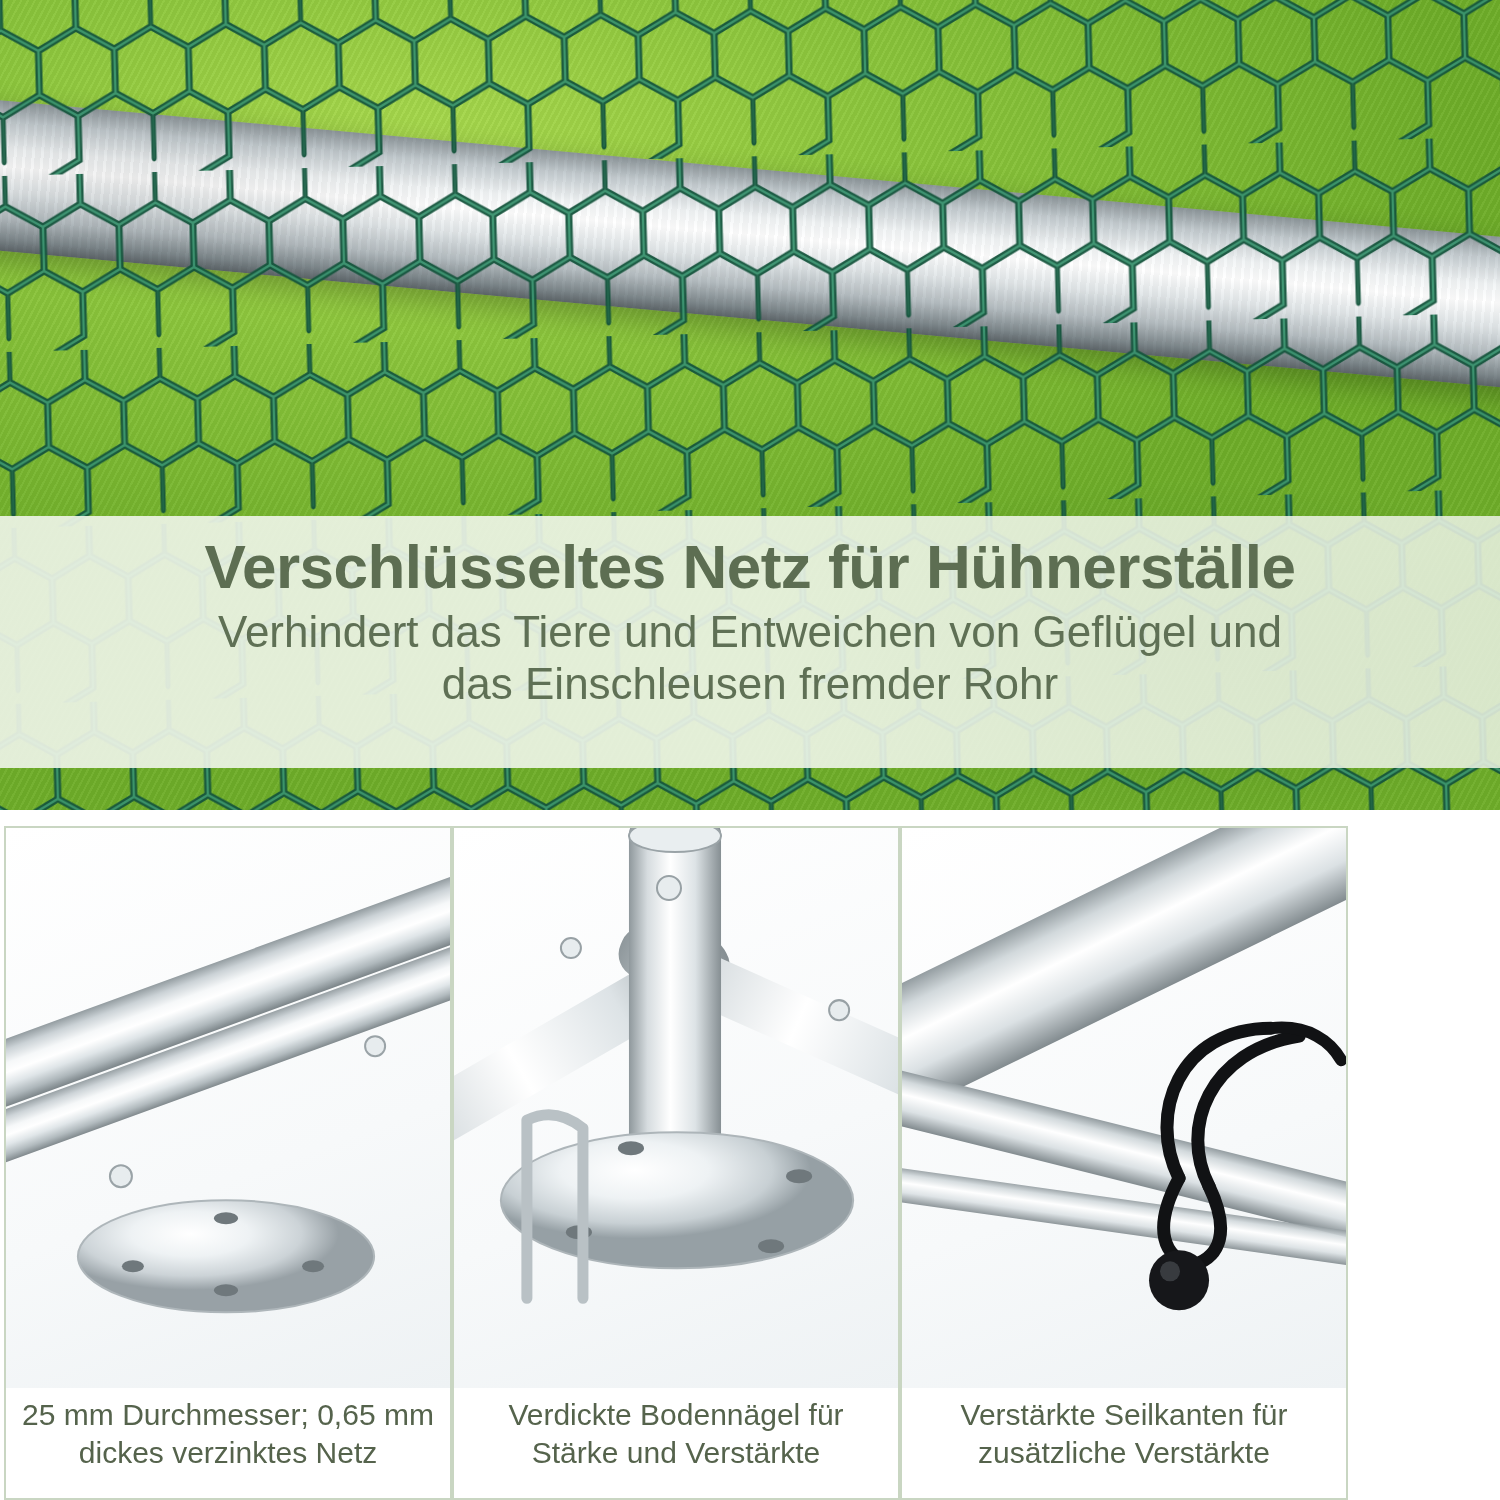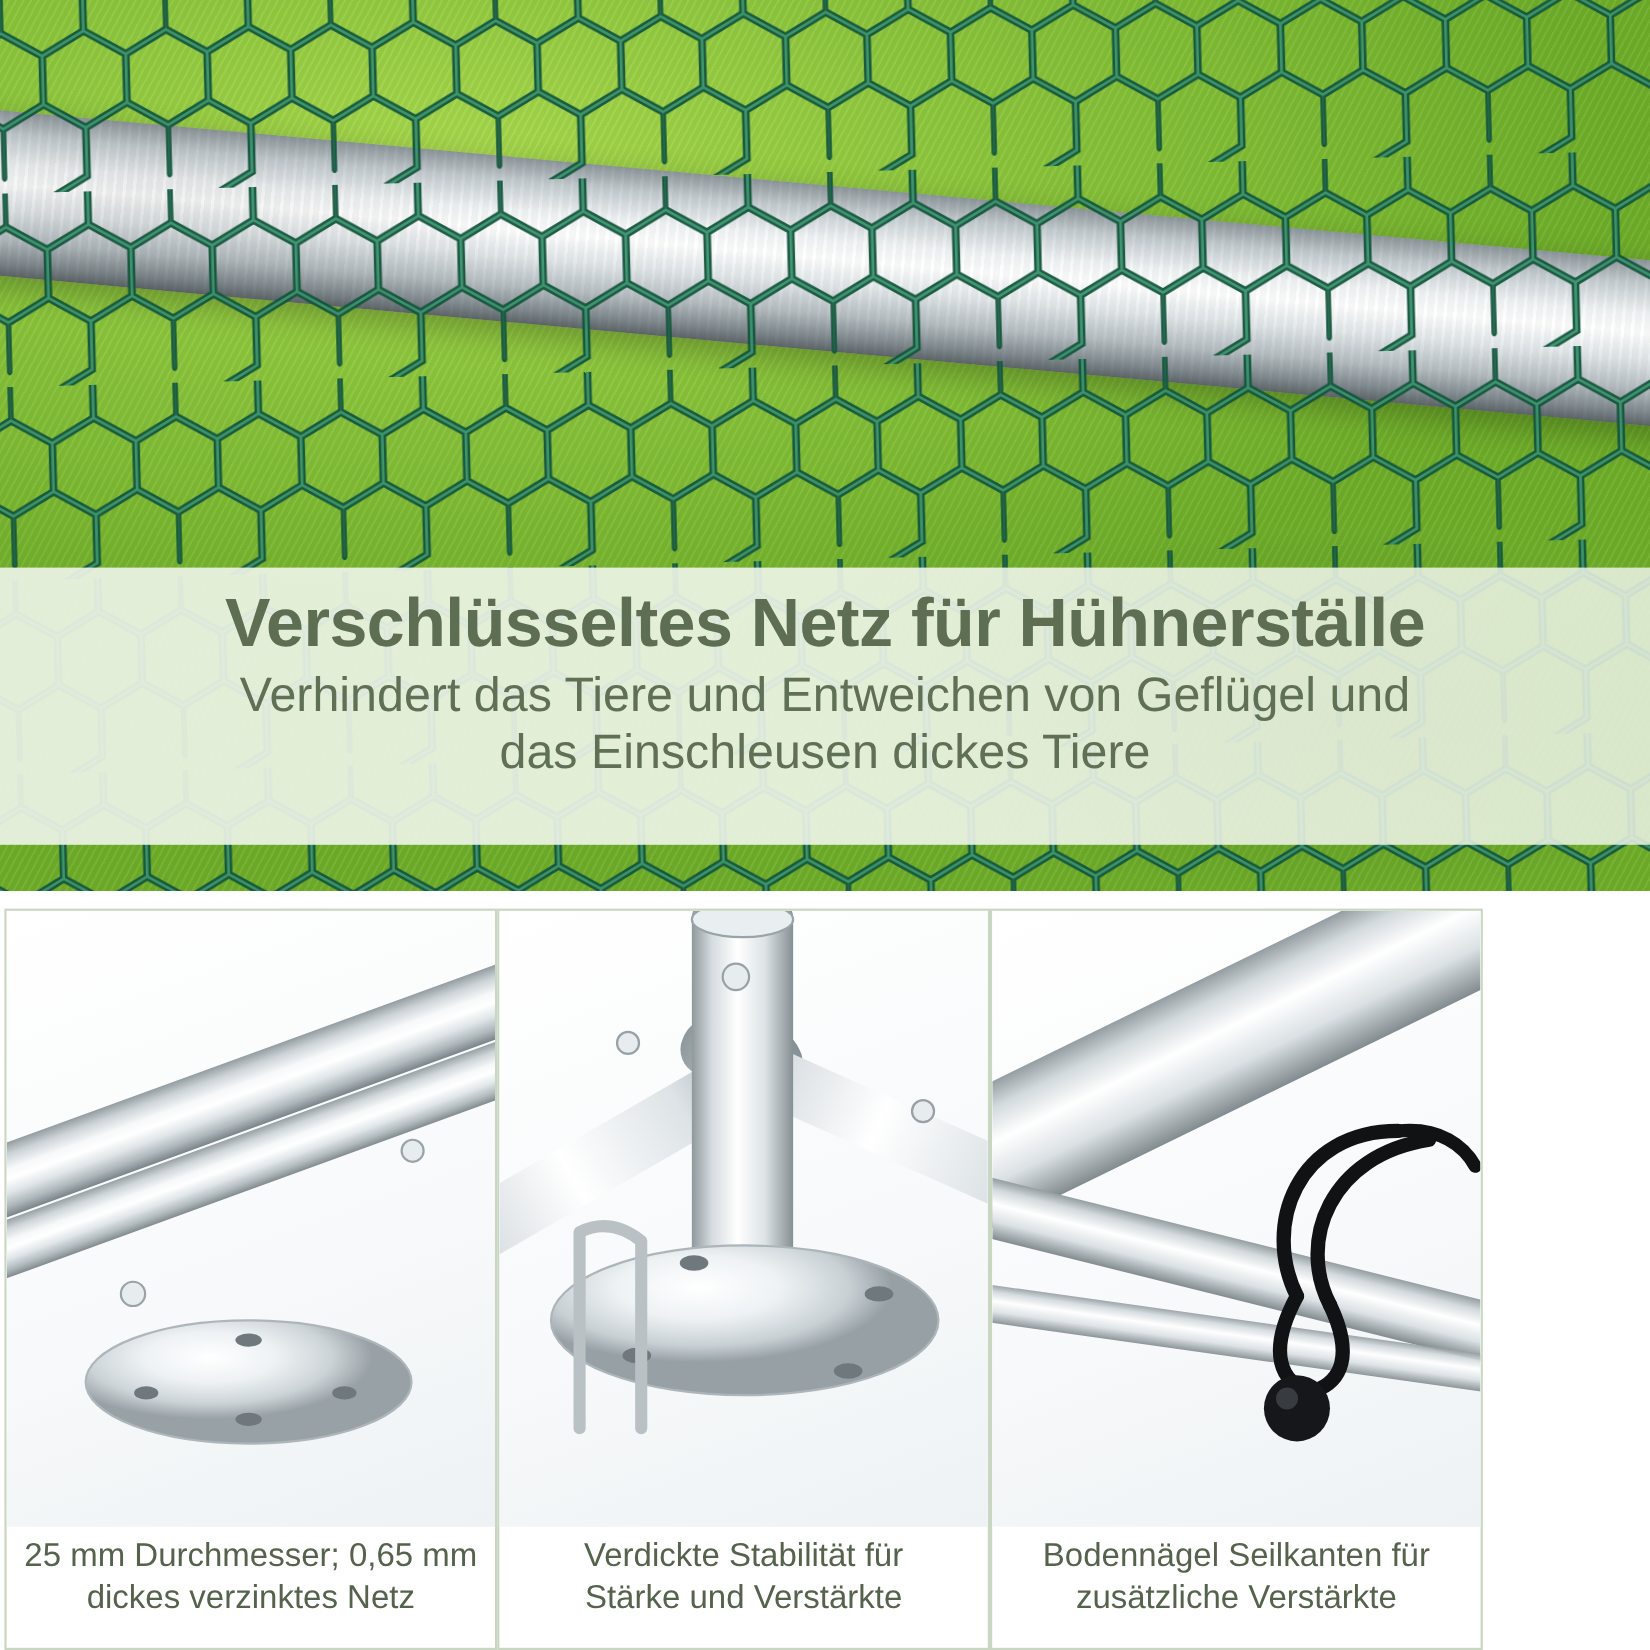--- a/index.html
+++ b/index.html
@@ -191,21 +191,21 @@
             <path d="M37 96 L-1 118 L-1 162"></path>
           </g>
         </pattern>
       </defs>
       <rect x="-40" y="-40" width="1580" height="890" fill="url(#hex)"></rect>
     </svg>
 
     <div class="hero-band">
       <h1 class="hero-title">Verschlüsseltes Netz für Hühnerställe</h1>
       <p class="hero-sub">Verhindert das Tiere und Entweichen von Geflügel und</p>
-      <p class="hero-sub">das Einschleusen dickes Tiere</p>
+      <p class="hero-sub">das Einschleusen fremder Rohr</p>
     </div>
   </div>
 
   <div class="features">
 
     <div class="feature">
       <div class="feat-img">
         <svg viewBox="0 0 490 560" preserveAspectRatio="xMidYMid slice" style="position:absolute;inset:0;width:100%;height:100%">
           <defs>
             <linearGradient id="g1" x1="0" y1="0" x2="0" y2="1">
@@ -277,21 +277,21 @@
           <ellipse cx="368" cy="348" rx="13" ry="7" fill="#6f787c"></ellipse>
           <ellipse cx="340" cy="418" rx="13" ry="7" fill="#6f787c"></ellipse>
           <ellipse cx="148" cy="404" rx="13" ry="7" fill="#6f787c"></ellipse>
           <circle cx="238" cy="60" r="12" fill="#e7ecee" stroke="#98a1a5" stroke-width="2"></circle>
           <circle cx="140" cy="120" r="10" fill="#e7ecee" stroke="#98a1a5" stroke-width="2"></circle>
           <circle cx="408" cy="182" r="10" fill="#e7ecee" stroke="#98a1a5" stroke-width="2"></circle>
           <path d="M96 292 L96 470 M152 300 L152 470 M96 292 Q124 278 152 300" fill="none" stroke="#b9c1c5" stroke-width="11" stroke-linecap="round"></path>
         </svg>
       </div>
       <div class="feat-cap">
-        <div>Verdickte Stabilität für</div>
+        <div>Verdickte Bodennägel für</div>
         <div>Stärke und Verstärkte</div>
       </div>
     </div>
 
     <div class="feature">
       <div class="feat-img">
         <svg viewBox="0 0 490 560" preserveAspectRatio="xMidYMid slice" style="position:absolute;inset:0;width:100%;height:100%">
           <defs>
             <linearGradient id="g3" x1="0" y1="0" x2="0" y2="1">
               <stop offset="0%" stop-color="#949da1"></stop>
@@ -313,19 +313,19 @@
           <path d="M392 200 C 300 200 268 286 300 350" fill="none" stroke="#111214" stroke-width="13" stroke-linecap="round"></path>
           <path d="M420 208 C 330 222 300 300 330 358" fill="none" stroke="#111214" stroke-width="13" stroke-linecap="round"></path>
           <path d="M300 350 C 272 402 286 430 312 436" fill="none" stroke="#111214" stroke-width="13" stroke-linecap="round"></path>
           <path d="M330 358 C 352 404 340 428 316 436" fill="none" stroke="#111214" stroke-width="13" stroke-linecap="round"></path>
           <path d="M392 200 C 430 196 452 214 462 232" fill="none" stroke="#111214" stroke-width="12" stroke-linecap="round"></path>
           <circle cx="300" cy="452" r="30" fill="#16171a"></circle>
           <circle cx="291" cy="443" r="10" fill="#44484c" opacity="0.75"></circle>
         </svg>
       </div>
       <div class="feat-cap">
-        <div>Bodennägel Seilkanten für</div>
+        <div>Verstärkte Seilkanten für</div>
         <div>zusätzliche Verstärkte</div>
       </div>
     </div>
 
   </div>
 </div>
 
 </body></html>

